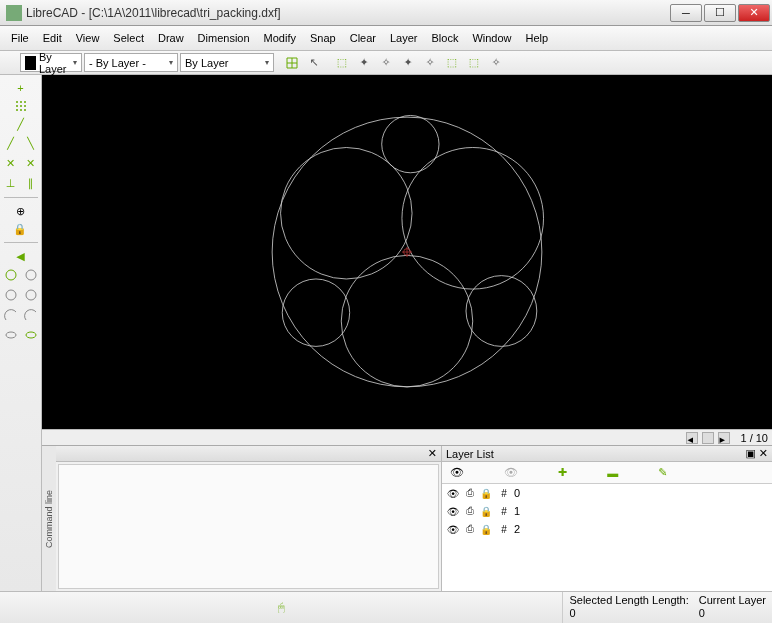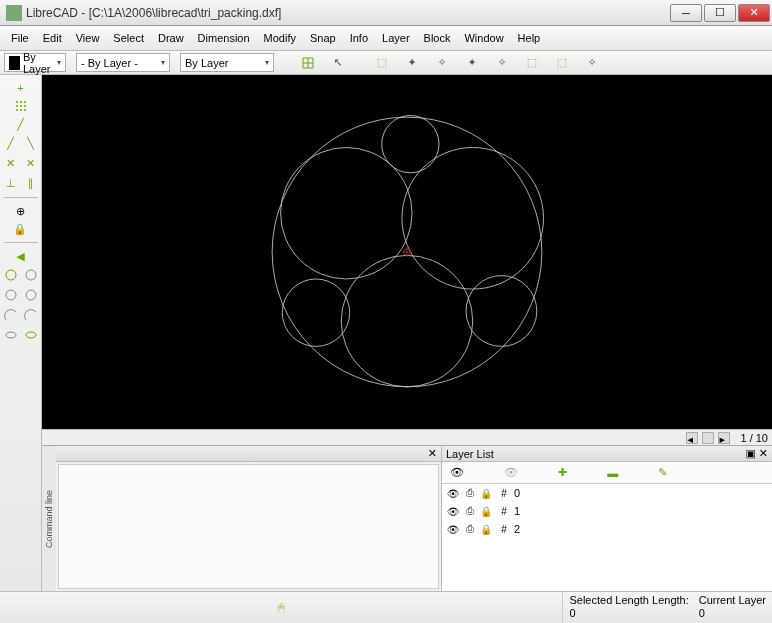--- a/index.html
+++ b/index.html
@@ -5,21 +5,21 @@
 *{box-sizing:border-box;margin:0;padding:0;font-family:"Segoe UI",Tahoma,sans-serif;font-size:11px;user-select:none}
 body{background:#d4d0c8;width:772px;height:623px;overflow:hidden;display:flex;flex-direction:column}
 .titlebar{height:26px;background:linear-gradient(#f7f7f7,#e0e0e0);border-bottom:1px solid #999;display:flex;align-items:center;padding:0 2px}
 .titlebar .icon{width:16px;height:16px;margin:0 4px;background:#7a7}
 .titlebar .title{flex:1;color:#333;font-size:12px}
 .winbtns{display:flex}
 .winbtns div{width:32px;height:18px;margin-left:2px;border:1px solid #888;background:linear-gradient(#fafafa,#ddd);display:flex;align-items:center;justify-content:center;border-radius:2px}
 .winbtns .close{background:linear-gradient(#e66,#c22);color:#fff}
 .menubar{height:20px;background:linear-gradient(#fafafa,#e8e8e8);display:flex;align-items:center;padding:12px 4px;border-bottom:1px solid #bbb}
 .menubar span{padding:2px 7px;cursor:default}
-.toolbar{height:24px;background:linear-gradient(#f8f8f8,#e8e8e8);display:flex;align-items:center;padding:2px 4px;border-bottom:1px solid #bbb;gap:10px}
+.toolbar{height:24px;background:linear-gradient(#f8f8f8,#e8e8e8);display:flex;align-items:center;padding:2px 20px;border-bottom:1px solid #bbb;gap:2px}
 .combo{height:19px;border:1px solid #aaa;background:#fff;display:flex;align-items:center;padding:0 4px;font-size:10px}
 .combo.small{width:62px}
 .combo.med{width:94px}
 .combo::after{content:"▾";margin-left:auto;color:#555;font-size:8px}
 .colorswatch{width:14px;height:14px;background:#000;margin-right:3px}
 .tbtn{width:20px;height:20px;border:1px solid transparent;display:flex;align-items:center;justify-content:center;color:#555}
 .sep{width:4px}
 .main{flex:1;display:flex;overflow:hidden}
 .sidetools{width:42px;background:linear-gradient(#f6f6f6,#e8e8e8);border-right:1px solid #bbb;display:flex;flex-direction:column;align-items:center;padding:4px 0;overflow:hidden}
 .toolrow{display:flex;gap:2px;margin:1px 0}
@@ -48,38 +48,38 @@
 .statusbar .coords2{padding:2px 6px;line-height:13px;flex:0 0 220px;border-right:1px solid #ccc}
 .statusbar .mid{flex:1;display:flex;align-items:center;justify-content:center}
 .statusbar .sel{padding:2px 6px;line-height:13px;border-left:1px solid #ccc;display:flex;gap:10px}
 svg{display:block}
 </style>
 </head>
 <body>
 
 <div class="titlebar">
   <div class="icon"></div>
-  <div class="title">LibreCAD - [C:\1A\2006\librecad\tri_packing.dxf]</div>
+  <div class="title">LibreCAD - [C:\1A\2011\librecad\tri_packing.dxf]</div>
   <div class="winbtns">
     <div>─</div>
     <div>☐</div>
     <div class="close">✕</div>
   </div>
 </div>
 
 <div class="menubar" id="menubar">
     <span>File</span>
     <span>Edit</span>
     <span>View</span>
     <span>Select</span>
     <span>Draw</span>
     <span>Dimension</span>
     <span>Modify</span>
     <span>Snap</span>
-    <span>Info</span>
+    <span>Clear</span>
     <span>Layer</span>
     <span>Block</span>
     <span>Window</span>
     <span>Help</span>
   </div>
 
 <div class="toolbar">
   <div class="combo small">
       <span class="colorswatch"></span>
       <span>By Layer</span>

